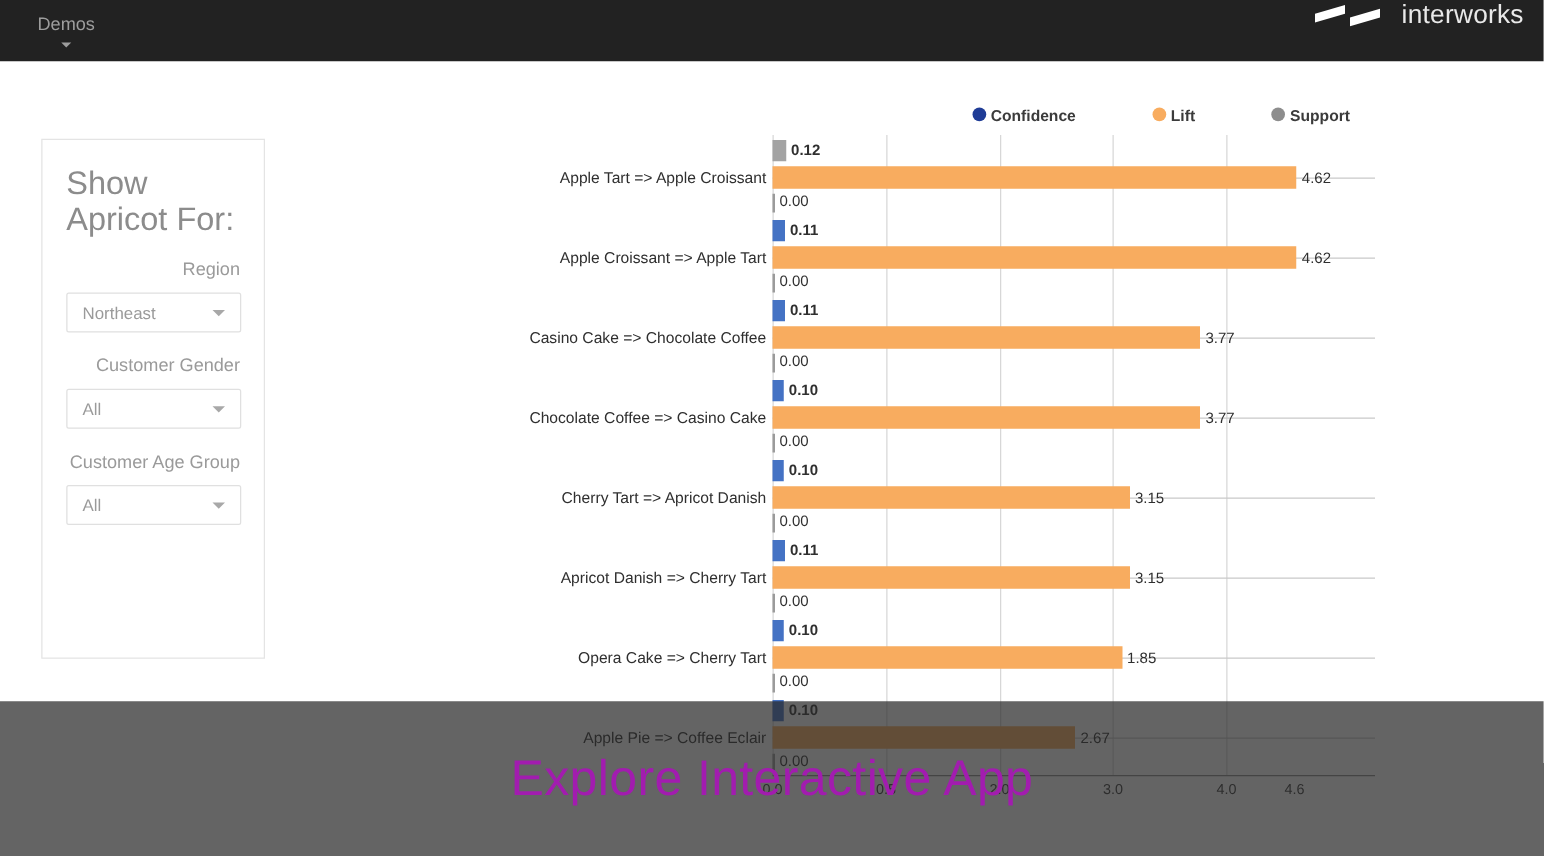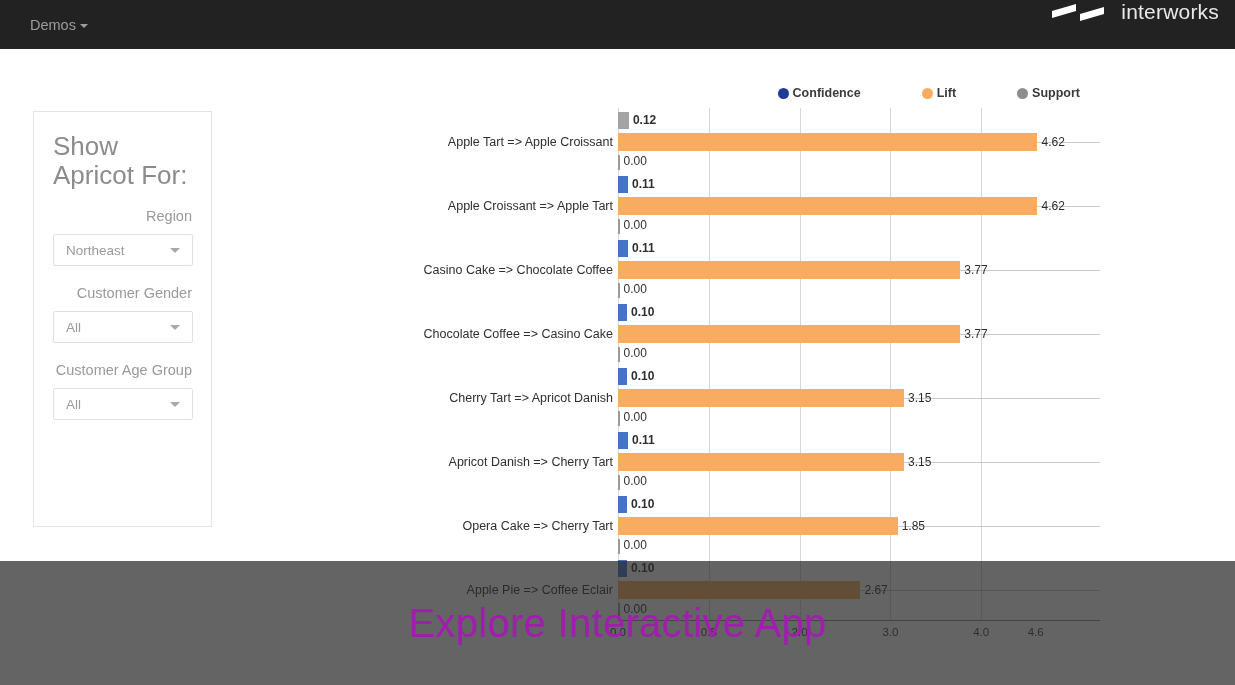--- a/index.html
+++ b/index.html
@@ -22,21 +22,21 @@
     margin-left: 14px;
     color: #9d9d9d;
     font-size: 19px;
     letter-spacing: .1px;
     white-space: nowrap;
   }
   .nav-links { display: flex; align-items: center; margin-left: 24px; }
   .nav-item {
     color: #9d9d9d; font-size: 14.5px;
     display: flex; align-items: center; gap: 4px;
-    padding: 4px 6px; cursor: pointer; white-space: nowrap;
+    padding: 4px 6px; cursor: pointer; white-space: nowrap; flex-direction: column;
   }
   .caret {
     width: 0; height: 0;
     border-left: 4px solid transparent;
     border-right: 4px solid transparent;
     border-top: 4px solid #9d9d9d;
     display: inline-block; margin-top: 2px;
   }
   .logo-wrap {
     position: absolute; right: 16px; top: 0; height: 59px;
@@ -80,21 +80,21 @@
     border-top: 5px solid #a8a8a8;
   }
 
   
   .chart-area { position: absolute; left: 0; top: 60px; width: 1235px; height: 600px; }
 
   .legend {
     position: absolute; right: 155px; top: 26px;
     display: flex; align-items: center; gap: 15px;
   }
-  .legend-item { display: flex; align-items: center; gap: 4px; padding-left: 46px; }
+  .legend-item { display: flex; gap: 4px; padding-left: 46px; }
   .legend-dot { width: 11px; height: 11px; border-radius: 50%; display: block; }
   .legend-label { font-size: 12.5px; color: #3b3b3b; font-weight: bold; white-space: nowrap; }
 
   .plot {
     position: absolute; left: 618px; top: 48px;
     width: 482px; height: 512px;
   }
   .gridline {
     position: absolute; top: 0; width: 1px; height: 512px;
     background: #d7d7d7;

